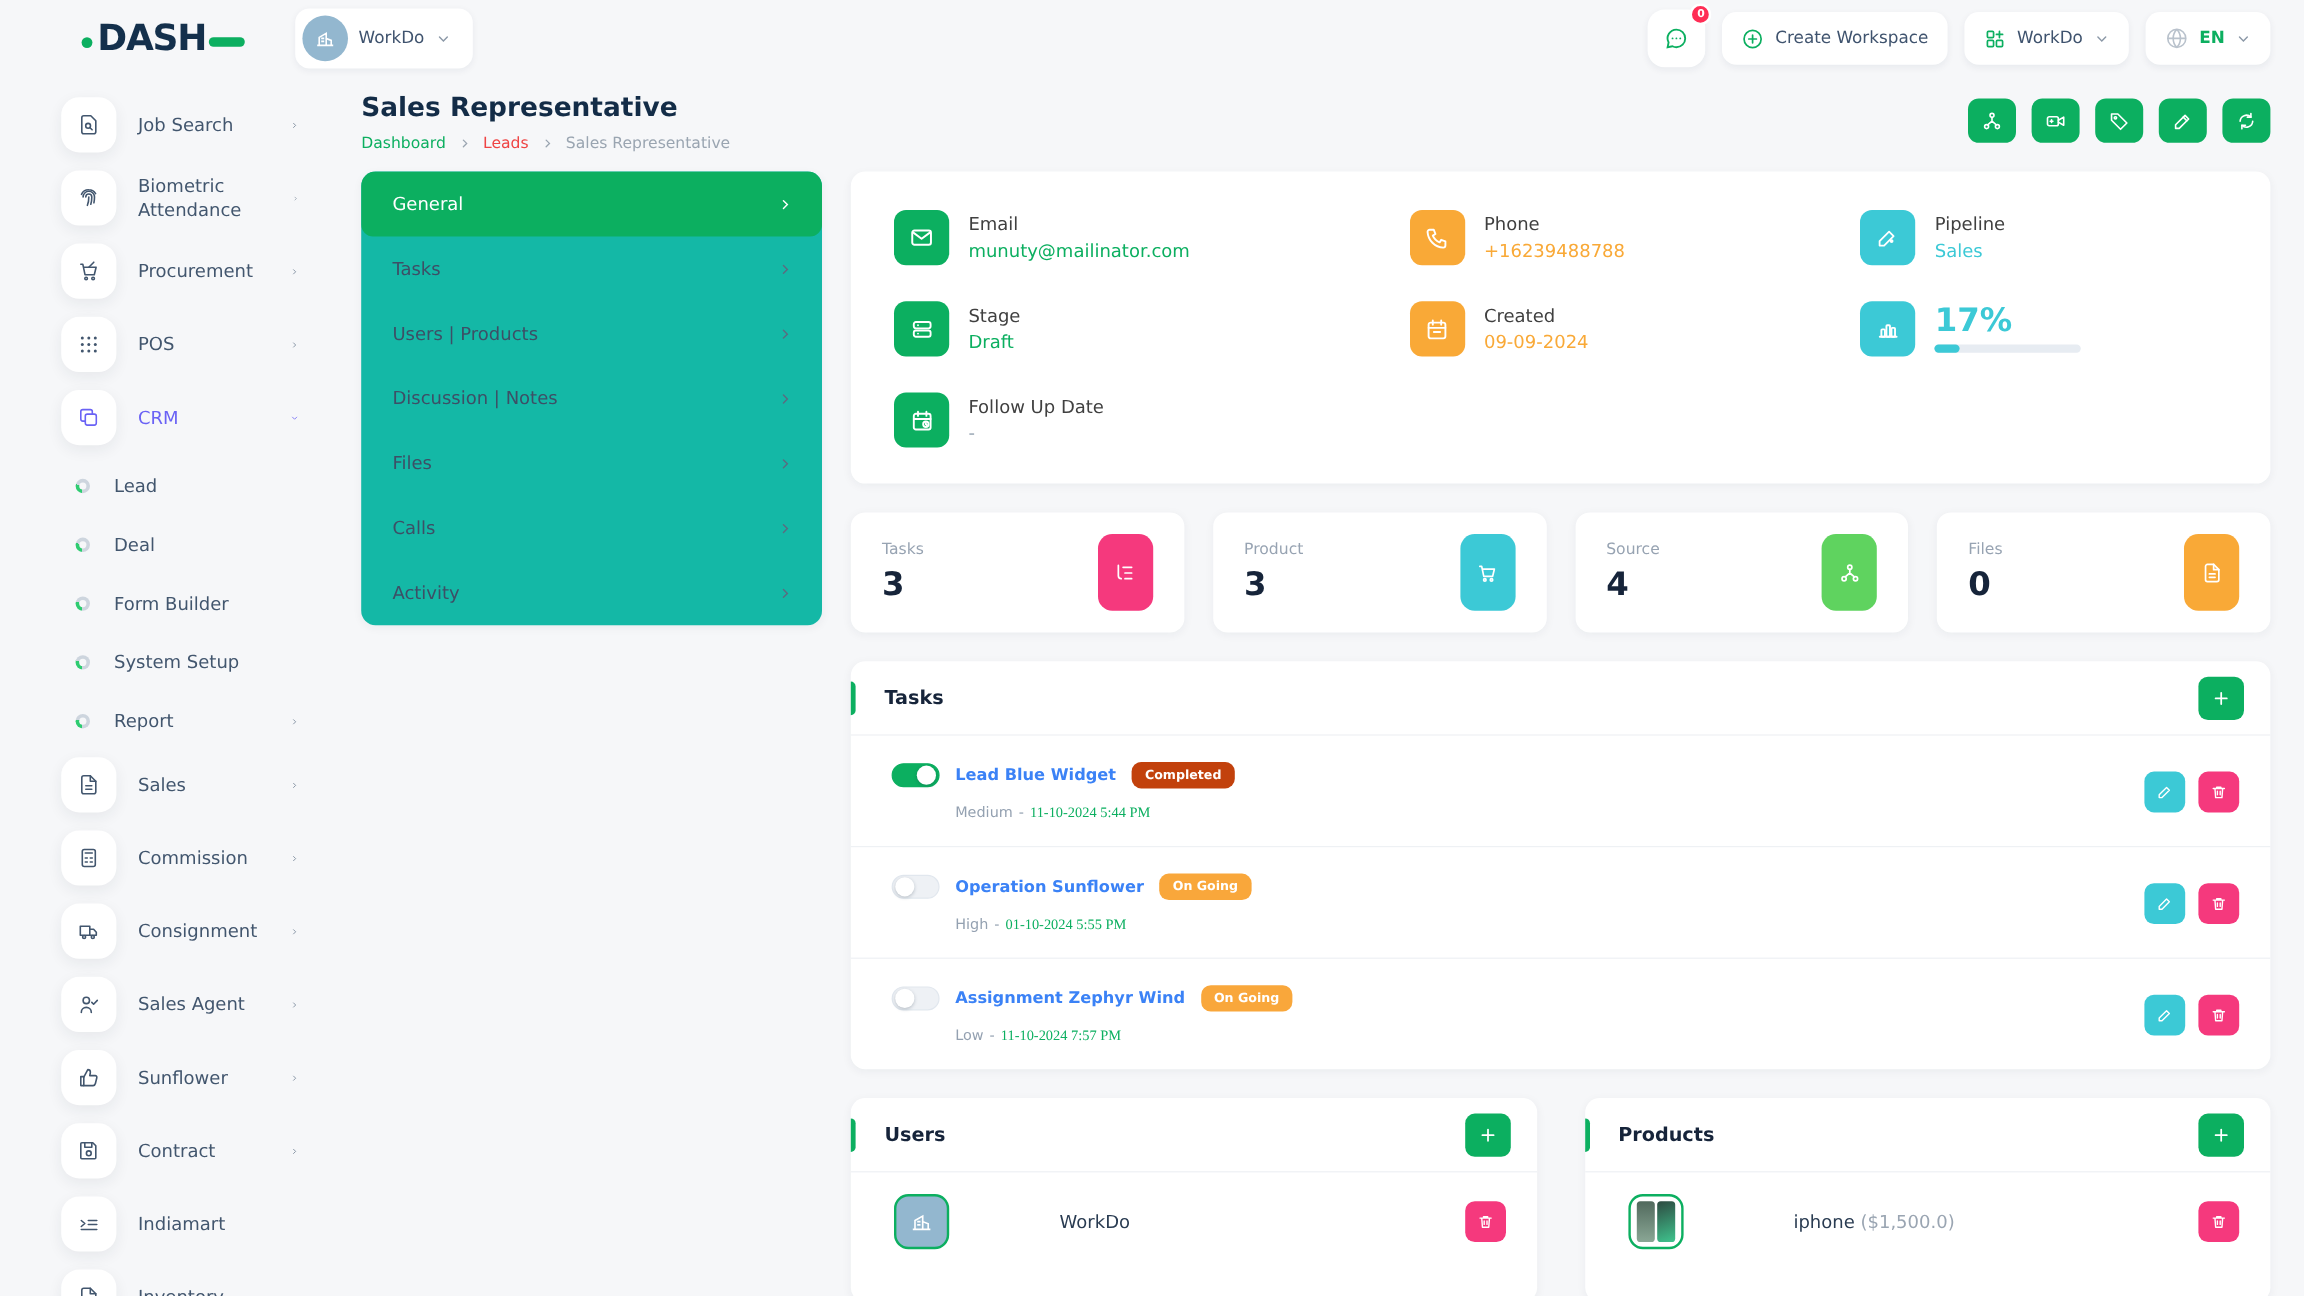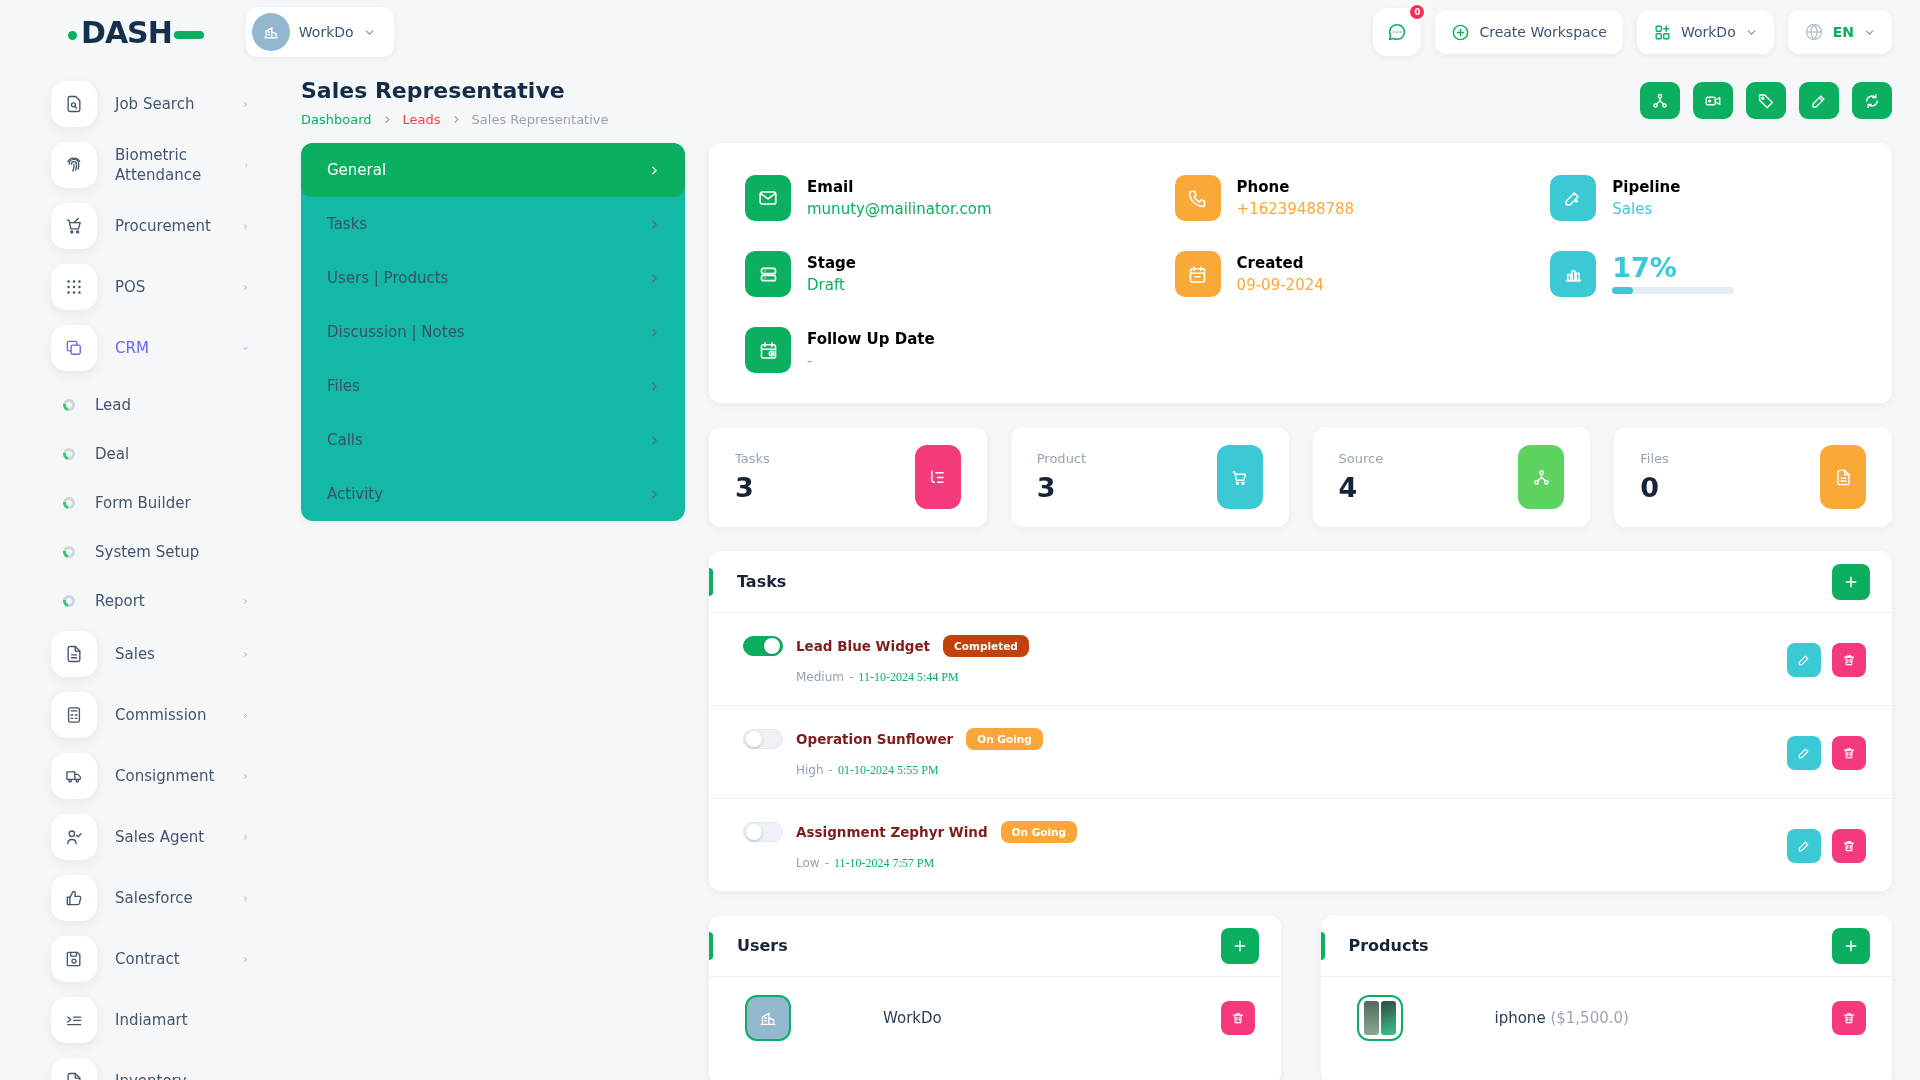--- a/index.html
+++ b/index.html
@@ -72,21 +72,21 @@
   .right-col { flex:1; display:flex; flex-direction:column; gap:24px; min-width:0; }
 
   
   .card { background:#fff; border-radius:12px; box-shadow:0 2px 8px rgba(22,40,60,.05); }
   .overview { padding:32px 36px 30px; display:grid; grid-template-columns:1.15fr 1fr .85fr;
     row-gap:30px; column-gap:16px; }
   .ov-item { display:flex; align-items:center; gap:16px; }
   .ov-icon { width:46px; height:46px; border-radius:10px; display:flex; align-items:center;
     justify-content:center; color:#fff; flex-shrink:0; }
   .bg-green { background:#0caf60; } .bg-orange { background:#f9a937; } .bg-cyan { background:#3cc9d6; }
-  .ov-label { font-size:15px; font-weight:700; color:#000000; }
+  .ov-label { font-size:15px; font-weight:400; color:#404040; }
   .ov-value { font-size:15px; margin-top:4px; }
   .tx-green { color:#0caf60; } .tx-orange { color:#f9a937; } .tx-cyan { color:#3cc9d6; } .tx-gray { color:#9aa7b5; }
   .progress-value { font-size:27px; font-weight:700; color:#3cc9d6; line-height:1; }
   .progress-track { width:122px; height:7px; border-radius:4px; background:#e7ecf2; margin-top:6px; }
   .progress-fill { height:100%; border-radius:4px; background:#3cc9d6; }
 
   
   .stats-row { display:grid; grid-template-columns:repeat(4,1fr); gap:24px; }
   .stat-card { display:flex; align-items:center; justify-content:space-between; padding:18px 26px; height:100px; }
   .stat-label { font-size:13px; color:#97a3b2; }
@@ -107,21 +107,21 @@
   .task-row { padding:22px 26px 20px 34px; border-bottom:1px solid #eef1f4; display:flex; }
   .task-row:last-child { border-bottom:none; }
   .task-left { display:flex; flex-direction:column; gap:13px; }
   .task-top { display:flex; align-items:center; gap:13px; }
   .toggle { width:40px; height:20px; border-radius:10px; position:relative; flex-shrink:0;
     background:#eef1f5; border:1px solid #e1e7ee; cursor:pointer; }
   .toggle .knob { position:absolute; top:1px; left:2px; width:16px; height:16px; border-radius:50%;
     background:#fff; box-shadow:0 1px 3px rgba(20,40,60,.25); }
   .toggle.on { background:#0caf60; border-color:#0caf60; }
   .toggle.on .knob { left:auto; right:2px; }
-  .task-name { font-size:13.5px; font-weight:700; color:#7f1d1d; }
+  .task-name { font-size:13.5px; font-weight:700; color:#3b82f6; }
   .badge { font-size:10.5px; color:#fff; padding:5px 11px; border-radius:8px; font-weight:600; }
   .badge-green { background:#c2410c; } .badge-orange { background:#f9a73b; }
   .task-sub { margin-left:53px; font-size:12px; color:#94a1b1; display:flex; gap:5px; }
   .task-date { color:#0caf60;font-family:Liberation Serif, serif; }
   .task-actions { margin-left:auto; align-self:center; display:flex; gap:11px; }
   .sq-btn { width:34px; height:34px; border-radius:8px; display:flex; align-items:center;
     justify-content:center; color:#fff; }
   .btn-cyan { background:#3cc9d6; } .btn-pink { background:#f5397d; }
 
   
@@ -367,21 +367,21 @@
         </svg>
   </div>
 
   <div class="side-item">
     <span class="icon-tile">
       <svg width="20" height="20" viewBox="0 0 24 24" fill="none" stroke="currentColor" stroke-width="1.6" stroke-linecap="round" stroke-linejoin="round">
             <path d="M4 11h3v9H4z"></path>
             <path d="M7 11.5 11 4c1.5 0 2.6 1.1 2.6 2.6L13 10h5.4c1.1 0 1.9 1 1.6 2.1l-1.4 5.8c-.3 1.2-1.1 2.1-2.3 2.1H7"></path>
           </svg>
     </span>
-    <span class="side-label">Salesforce</span>
+    <span class="side-label">Sunflower</span>
     <svg class="side-chev" width="13" height="13" viewBox="0 0 24 24" fill="none" stroke="currentColor" stroke-width="2.2" stroke-linecap="round">
           <path d="m9 6 6 6-6 6"></path>
         </svg>
   </div>
 
   <div class="side-item">
     <span class="icon-tile">
       <svg width="20" height="20" viewBox="0 0 24 24" fill="none" stroke="currentColor" stroke-width="1.6" stroke-linecap="round" stroke-linejoin="round">
             <path d="M5 4h11l3 3v12a1 1 0 0 1-1 1H5a1 1 0 0 1-1-1V5a1 1 0 0 1 1-1z"></path>
             <path d="M8 4v4.5h7V4"></path>

